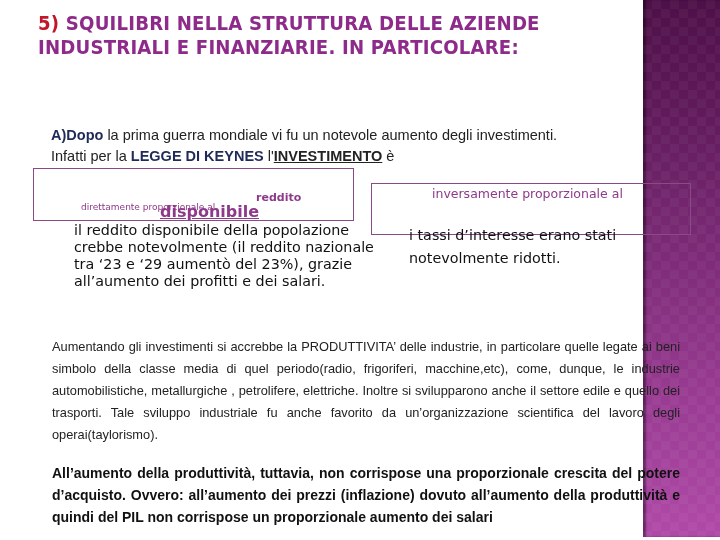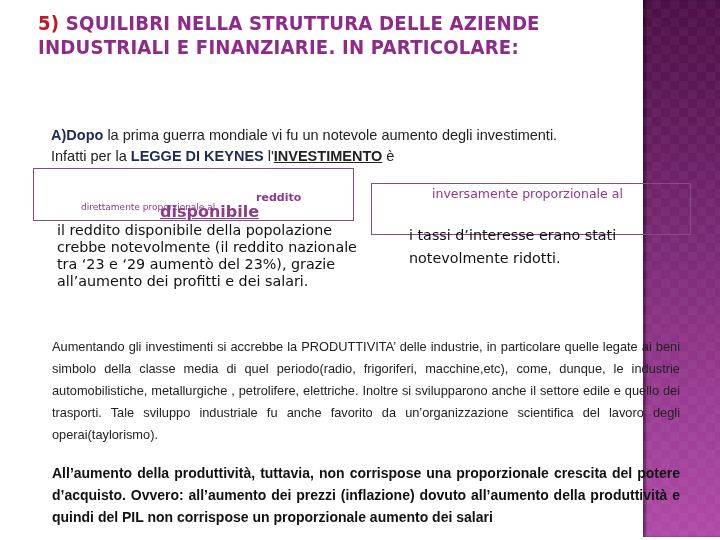--- a/index.html
+++ b/index.html
@@ -57,21 +57,21 @@
   }
   .lbl-inv {
     position: absolute; left: 60px; top: 2px; font-size: 12.5px; color: #8e3a8a; white-space: nowrap;
     font-family: "DejaVu Sans", sans-serif;
   }
   .lbl-tasso {
     position: absolute; left: 43px; top: 15px; font-size: 26px; font-weight: bold; color: #9a3a95;
     font-family: "DejaVu Sans Mono", monospace; white-space: nowrap; letter-spacing: -0.5px;
   }
   .col-left {
-    position: absolute; left: 57px; top: 222px; width: 300px;
+    position: absolute; left: 74px; top: 222px; width: 300px;
     font-family: "DejaVu Sans", sans-serif; font-size: 14.3px; line-height: 17px; color: #111;
   }
   .col-right {
     position: absolute; left: 409px; top: 224px; width: 280px;
     font-family: "DejaVu Sans", sans-serif; font-size: 14.3px; line-height: 23px; color: #111;
   }
   .para {
     position: absolute; left: 52px; width: 628px;
     font-family: "Liberation Sans", sans-serif; font-size: 12.8px; line-height: 22px;
     text-align: justify; color: #222;

